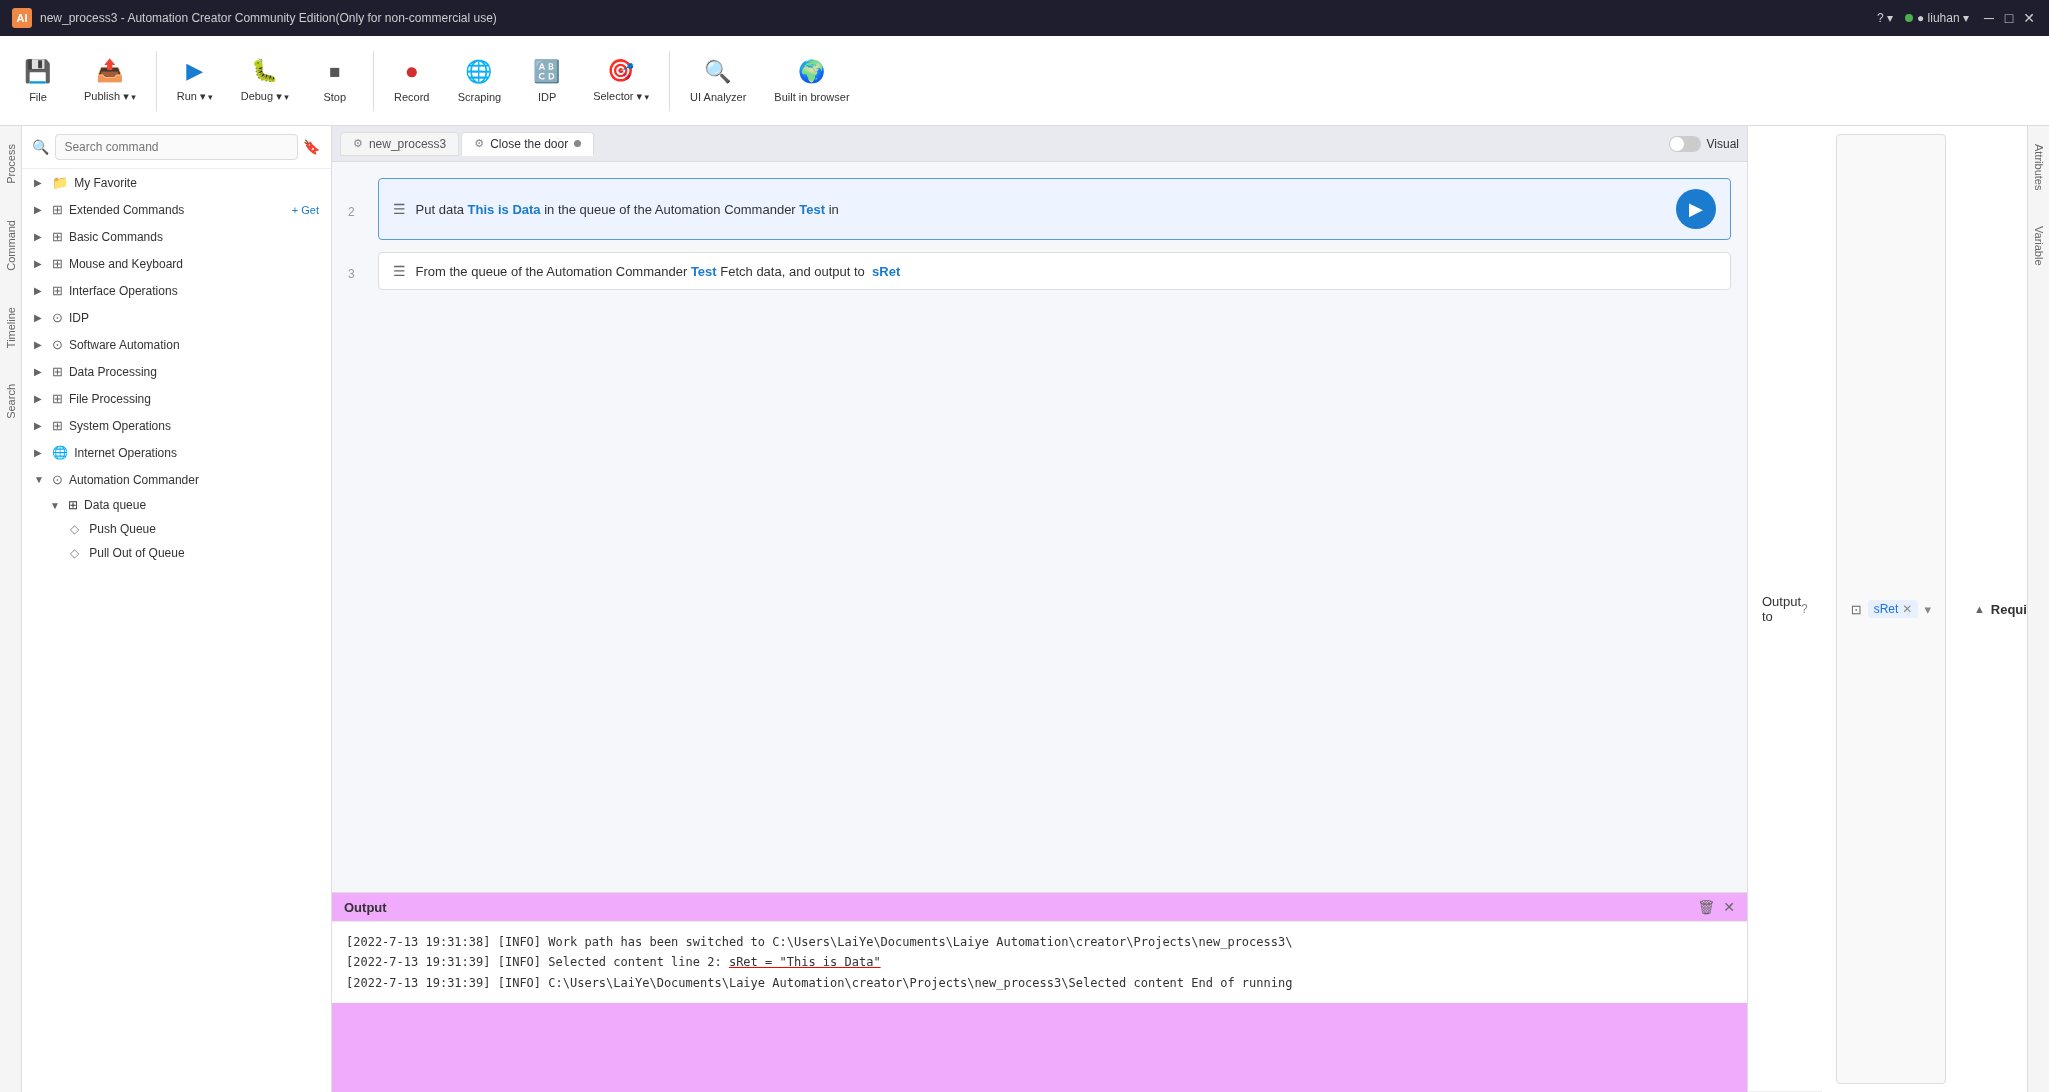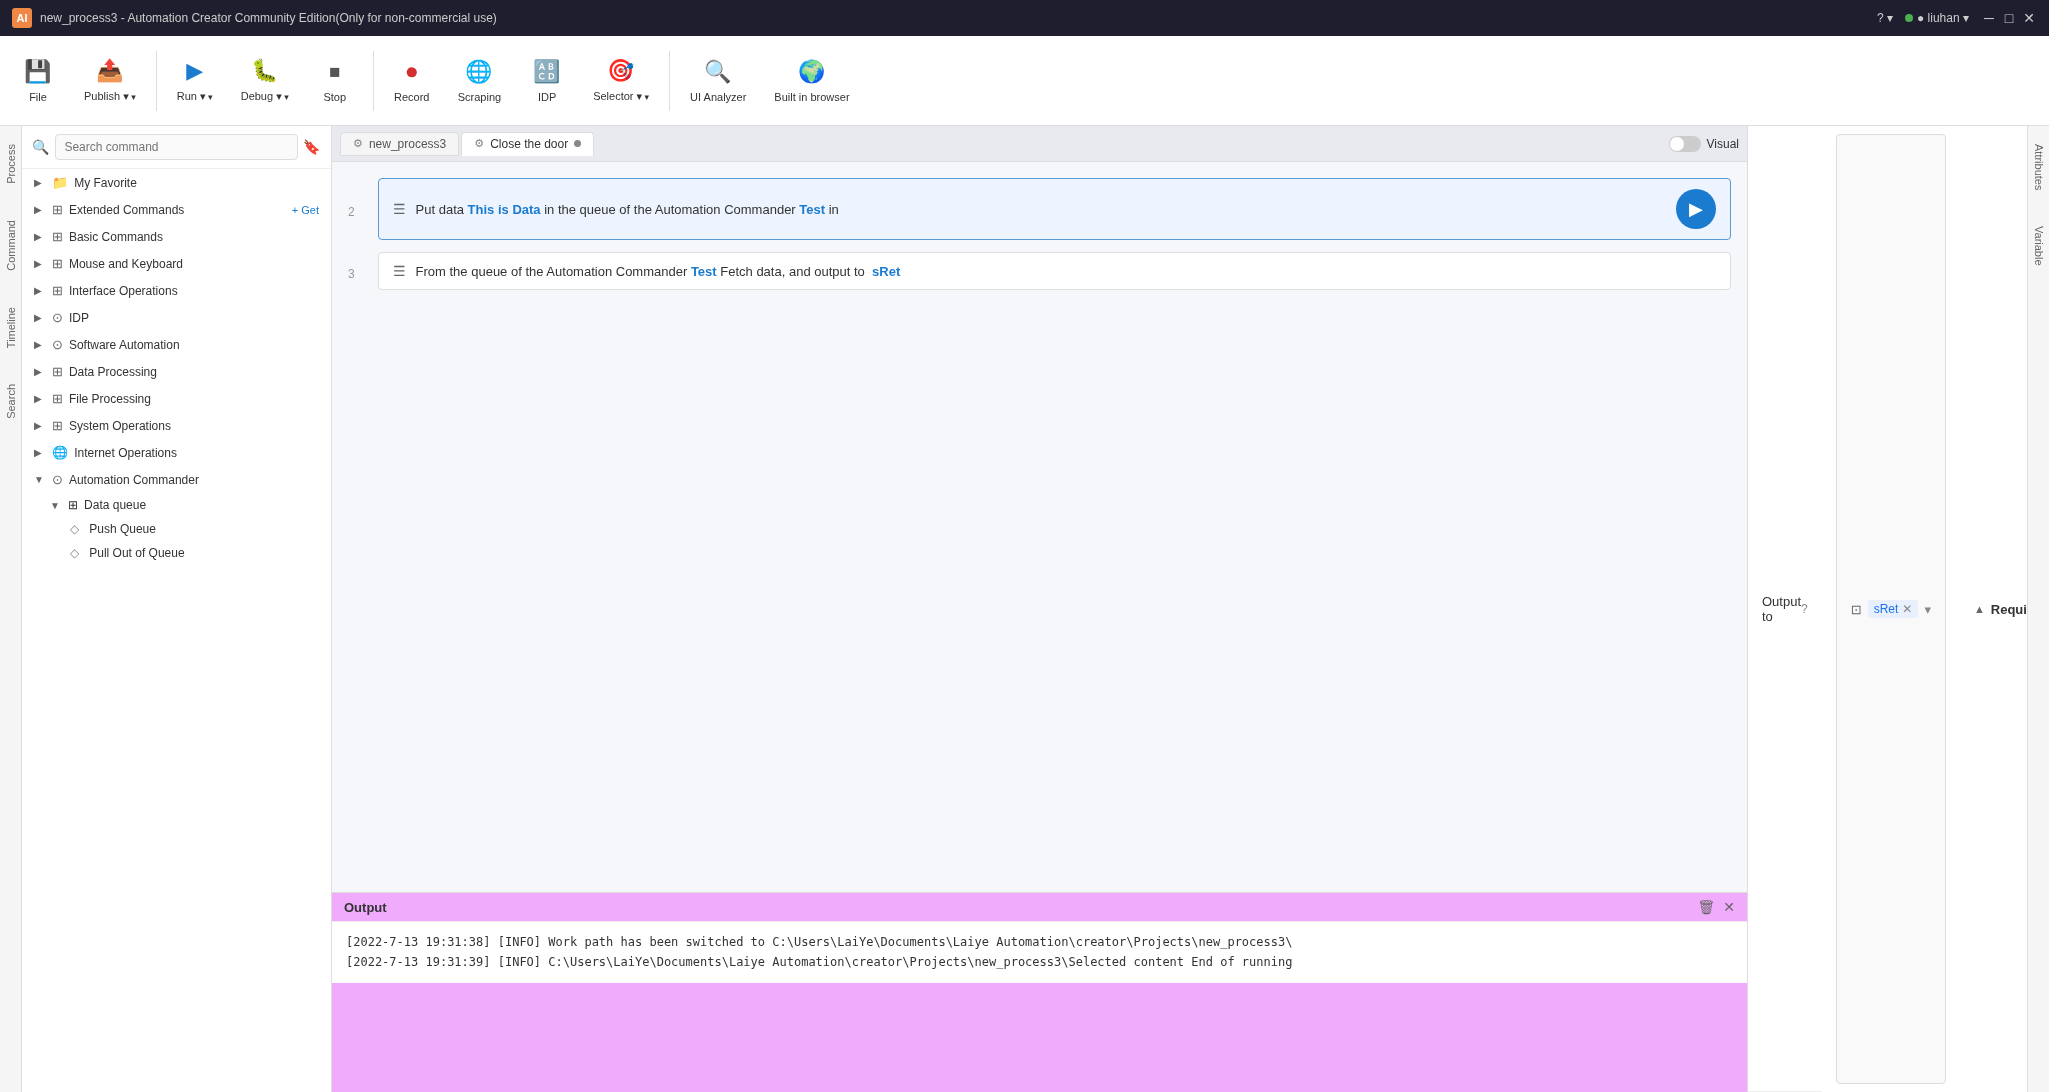--- a/index.html
+++ b/index.html
@@ -404,20 +404,21 @@
     <div class="output-panel">
       <div class="output-header">
         <span class="output-title">Output</span>
         <div class="output-actions">
           <button class="output-action-btn">🗑</button>
           <button class="output-action-btn">✕</button>
         </div>
       </div>
       <div class="output-content">
         <span class="output-line">[2022-7-13 19:31:38] [INFO] Work path has been switched to C:\Users\LaiYe\Documents\Laiye Automation\creator\Projects\new_process3\</span>
+        <span class="output-line">[2022-7-13 19:31:39] [INFO] Selected content line 2: <span class="output-underline">sRet = "This is Data"</span></span>
         <span class="output-line">[2022-7-13 19:31:39] [INFO] C:\Users\LaiYe\Documents\Laiye Automation\creator\Projects\new_process3\Selected content End of running</span>
       </div>
     </div>
   </div>
 
   <div class="right-panel">
     <div class="right-panel-header">
       <span class="right-panel-title">Output to</span>
       <span class="right-panel-help">?</span>
     </div>

